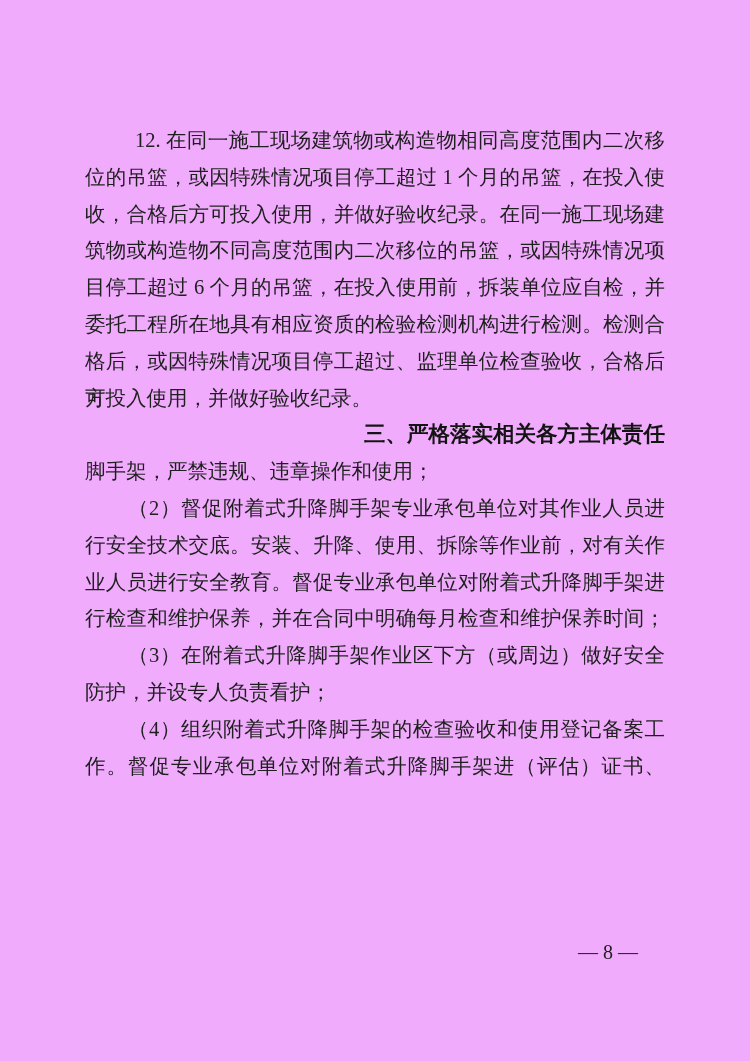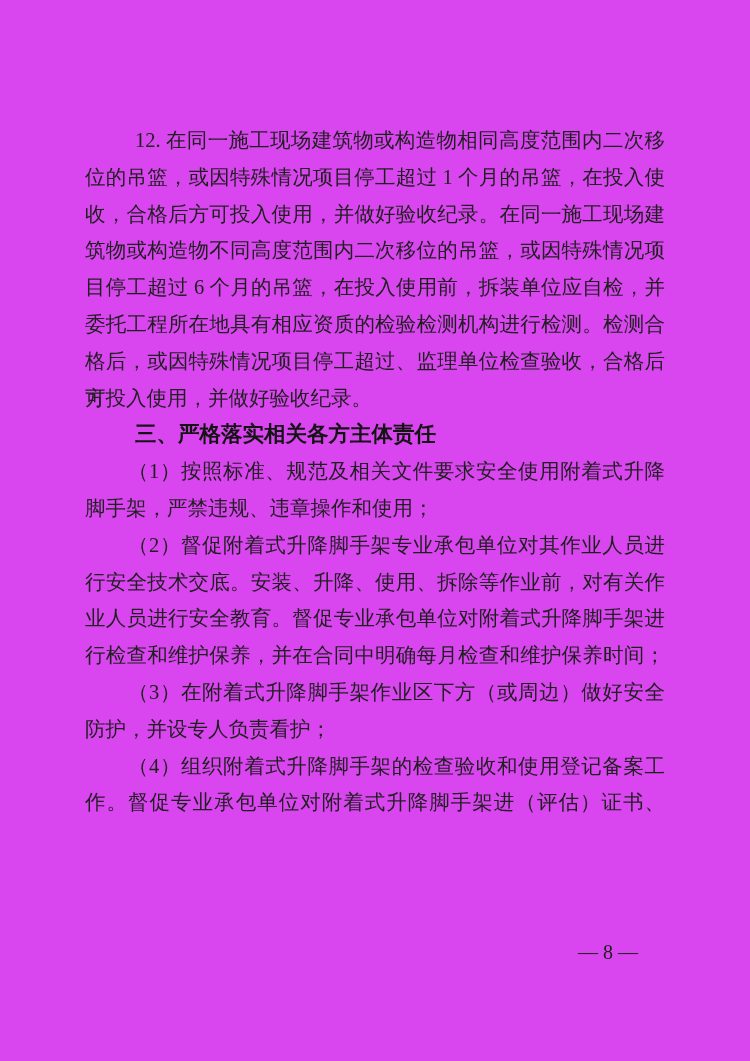--- a/index.html
+++ b/index.html
@@ -4,21 +4,21 @@
 <style>
   html, body {
     margin: 0;
     padding: 0;
     background: #ffffff;
   }
   .page {
     position: relative;
     width: 750px;
     height: 1061px;
-    background: #d946ef;
+    background: #f0abfc;
     overflow: hidden;
   }
   .textblock {
     position: absolute;
     left: 85px;
     top: 122px;
     width: 580px;
   }
   .line {
     height: 36.8px;
@@ -35,20 +35,21 @@
     text-align: justify;
     text-align-last: justify;
     text-justify: distribute;
     text-justify: inter-character;
   }
   .h1 {
     font-family: "Liberation Sans", "DejaVu Sans", sans-serif;
     font-weight: 700;
     font-size: 21.5px;
     color: #141414;
+    text-align: right;
   }
   .h2 {
     font-family: "DejaVu Serif", "Liberation Serif", serif;
     font-weight: 700;
     font-size: 21.5px;
     color: #141414;
   }
   .ind-num    { padding-left: 50px; }  
   .ind-num1   { padding-left: 54px; }  
   .ind-paren  { padding-left: 43px; }  
@@ -72,21 +73,20 @@
   <div class="textblock">
     <div class="line justify ind-num">12. 在同一施工现场建筑物或构造物相同高度范围内二次移</div>
     <div class="line justify">位的吊篮，或因特殊情况项目停工超过 1 个月的吊篮，在投入使</div>
     <div class="line justify">收，合格后方可投入使用，并做好验收纪录。在同一施工现场建</div>
     <div class="line justify">筑物或构造物不同高度范围内二次移位的吊篮，或因特殊情况项</div>
     <div class="line justify">目停工超过 6 个月的吊篮，在投入使用前，拆装单位应自检，并</div>
     <div class="line justify">委托工程所在地具有相应资质的检验检测机构进行检测。检测合</div>
     <div class="line justify">格后，或因特殊情况项目停工超过、监理单位检查验收，合格后方</div>
     <div class="line nojust">可投入使用，并做好验收纪录。</div>
     <div class="line h1 nojust ind-h1">三、严格落实相关各方主体责任</div>
-    <div class="line justify ind-paren">（1）按照标准、规范及相关文件要求安全使用附着式升降</div>
     <div class="line nojust">脚手架，严禁违规、违章操作和使用；</div>
     <div class="line justify ind-paren">（2）督促附着式升降脚手架专业承包单位对其作业人员进</div>
     <div class="line justify">行安全技术交底。安装、升降、使用、拆除等作业前，对有关作</div>
     <div class="line justify">业人员进行安全教育。督促专业承包单位对附着式升降脚手架进</div>
     <div class="line justify">行检查和维护保养，并在合同中明确每月检查和维护保养时间；</div>
     <div class="line justify ind-paren">（3）在附着式升降脚手架作业区下方（或周边）做好安全</div>
     <div class="line nojust">防护，并设专人负责看护；</div>
     <div class="line justify ind-paren">（4）组织附着式升降脚手架的检查验收和使用登记备案工</div>
     <div class="line justify">作。督促专业承包单位对附着式升降脚手架进（评估）证书、</div>
   </div>

